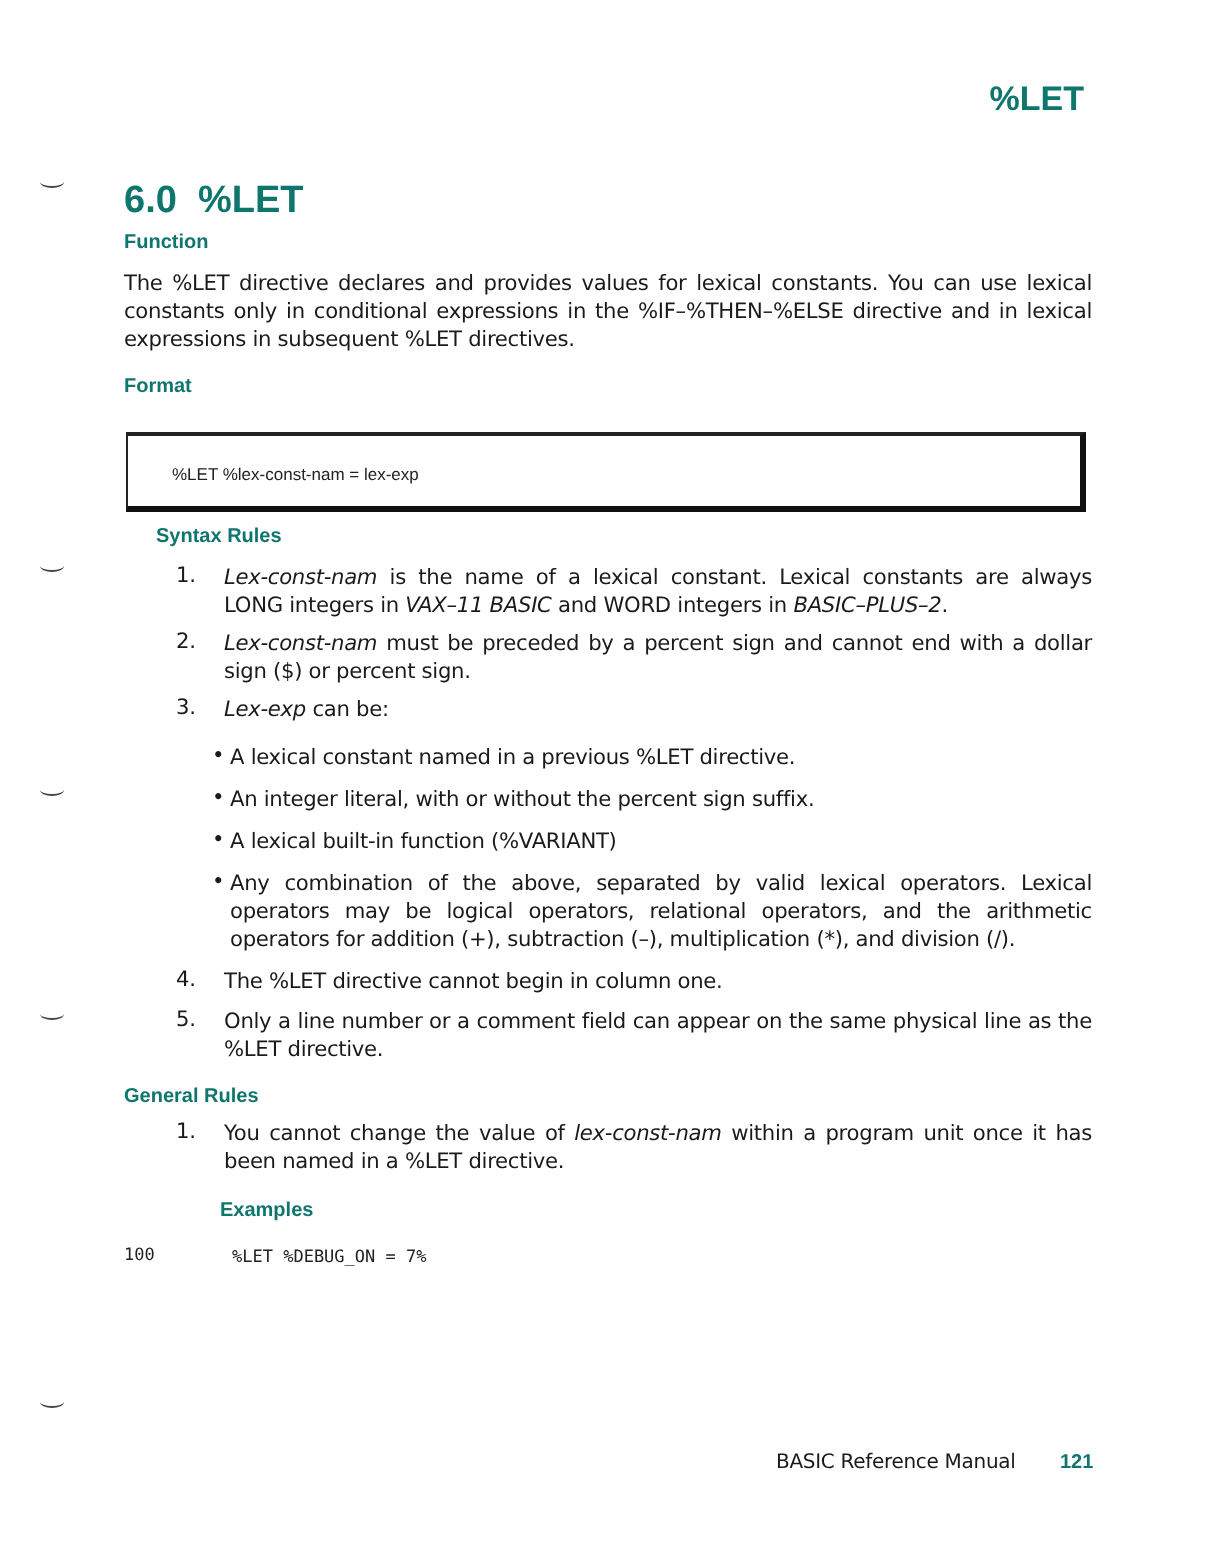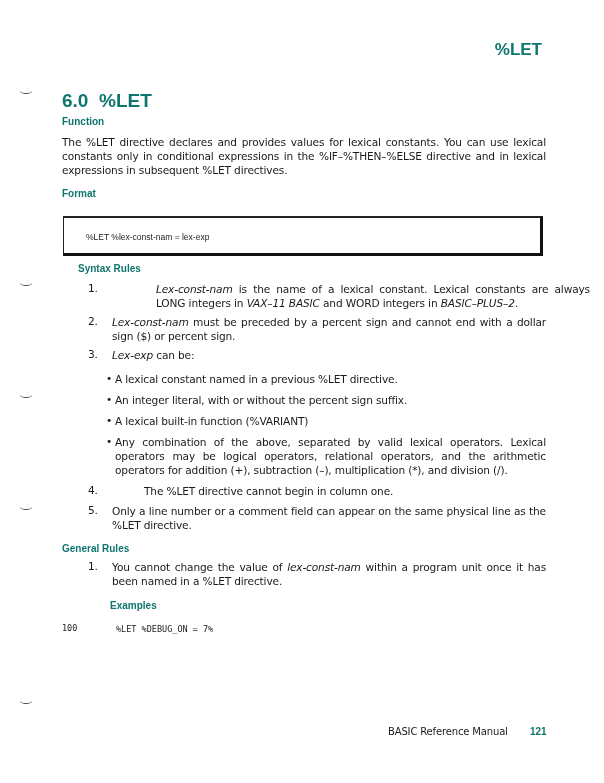--- a/index.html
+++ b/index.html
@@ -42,39 +42,39 @@
 <div class="abs serif para justify" style="top:135px;">The %LET directive declares and provides values for lexical constants. You can use lexical constants only in conditional expressions in the %IF–%THEN–%ELSE directive and in lexical expressions in subsequent %LET directives.</div>
 
 <div class="abs sans-bold subhead" style="left:62px; top:188px;">Format</div>
 <div class="format-box">
   <div class="format-text">%LET %lex-const-nam  =  lex-exp</div>
 </div>
 
 <div class="abs sans-bold subhead" style="left:62px; top:263px;padding-left:16px;">Syntax Rules</div>
 
 <div class="abs serif num" style="left:88px; top:282px;">1.</div>
-<div class="abs serif item-text justify" style="top:282px;margin-left:44px;"><i>Lex-const-nam</i><span> is the name of a lexical constant. Lexical constants are always LONG integers in </span><i>VAX–11 BASIC</i><span> and WORD integers in </span><i>BASIC–PLUS–2</i><span>.</span></div>
+<div class="abs serif item-text justify" style="top:282px;"><i>Lex-const-nam</i><span> is the name of a lexical constant. Lexical constants are always LONG integers in </span><i>VAX–11 BASIC</i><span> and WORD integers in </span><i>BASIC–PLUS–2</i><span>.</span></div>
 
 <div class="abs serif num" style="left:88px; top:315px;">2.</div>
 <div class="abs serif item-text justify" style="top:315px;"><i>Lex-const-nam</i><span> must be preceded by a percent sign and cannot end with a dollar sign ($) or percent sign.</span></div>
 
 <div class="abs serif num" style="left:88px; top:348px;">3.</div>
 <div class="abs serif item-text" style="top:348px;"><i>Lex-exp</i><span> can be:</span></div>
 
 <div class="abs serif" style="left:106px; top:372px;">•</div>
 <div class="abs serif bullet-text" style="top:372px;">A lexical constant named in a previous %LET directive.</div>
 <div class="abs serif" style="left:106px; top:393px;">•</div>
 <div class="abs serif bullet-text" style="top:393px;">An integer literal, with or without the percent sign suffix.</div>
 <div class="abs serif" style="left:106px; top:414px;">•</div>
 <div class="abs serif bullet-text" style="top:414px;">A lexical built-in function (%VARIANT)</div>
 <div class="abs serif" style="left:106px; top:435px;">•</div>
 <div class="abs serif bullet-text justify" style="top:435px;">Any combination of the above, separated by valid lexical operators. Lexical operators may be logical operators, relational operators, and the arithmetic operators for addition (+), subtraction (–), multiplication (*), and division (/).</div>
 
 <div class="abs serif num" style="left:88px; top:484px;">4.</div>
-<div class="abs serif item-text" style="top:484px;margin-left:32px;">The %LET directive cannot begin in column one.</div>
+<div class="abs serif item-text" style="top:484px;">The %LET directive cannot begin in column one.</div>
 
 <div class="abs serif num" style="left:88px; top:504px;">5.</div>
 <div class="abs serif item-text justify" style="top:504px;">Only a line number or a comment field can appear on the same physical line as the %LET directive.</div>
 
 <div class="abs sans-bold subhead" style="left:62px; top:543px;">General Rules</div>
 <div class="abs serif num" style="left:88px; top:560px;">1.</div>
 <div class="abs serif item-text justify" style="top:560px;"><span>You cannot change the value of </span><i>lex-const-nam</i><span> within a program unit once it has been named in a %LET directive.</span></div>
 
 <div class="abs sans-bold subhead" style="left:62px; top:600px;margin-left:48px;">Examples</div>
 <div class="abs code" style="left:62px; top:623px;">100</div>

